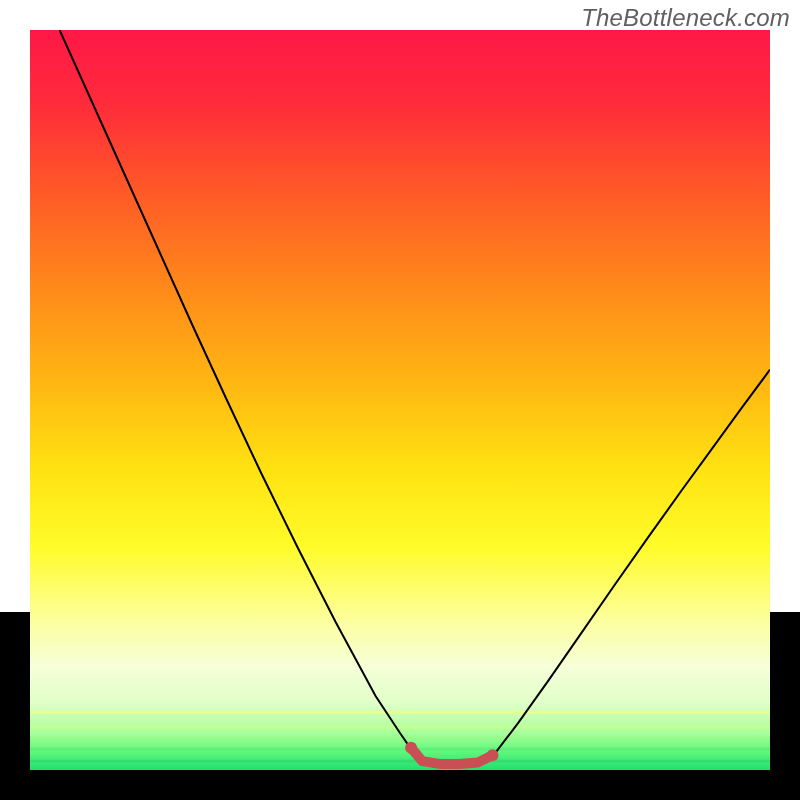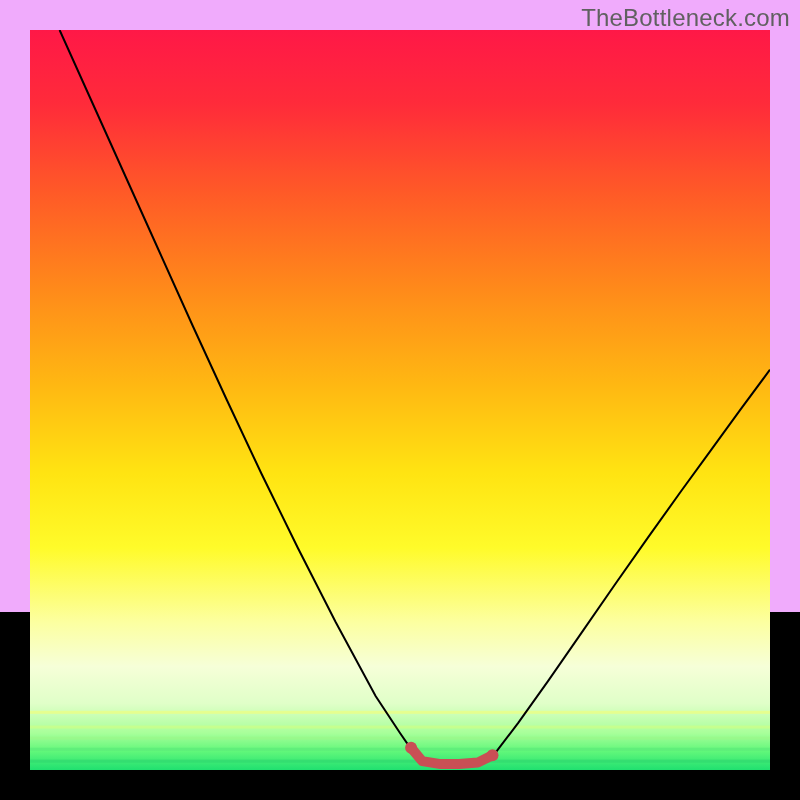--- a/index.html
+++ b/index.html
@@ -8,21 +8,22 @@
     width: 800px;
     height: 800px;
     background: #000;
     overflow: hidden;
     font-family: Arial, Helvetica, sans-serif;
   }
   .frame {
     position: relative;
     width: 800px;
     height: 612px;
-    background: #f0abfc;
+    background: #ffffff;
+    font-style: italic;
   }
   .watermark {
     position: absolute;
     top: 4px;
     right: 10px;
     color: #606060;
     font-size: 24px;
     font-weight: 500;
     letter-spacing: 0.2px;
     z-index: 5;

